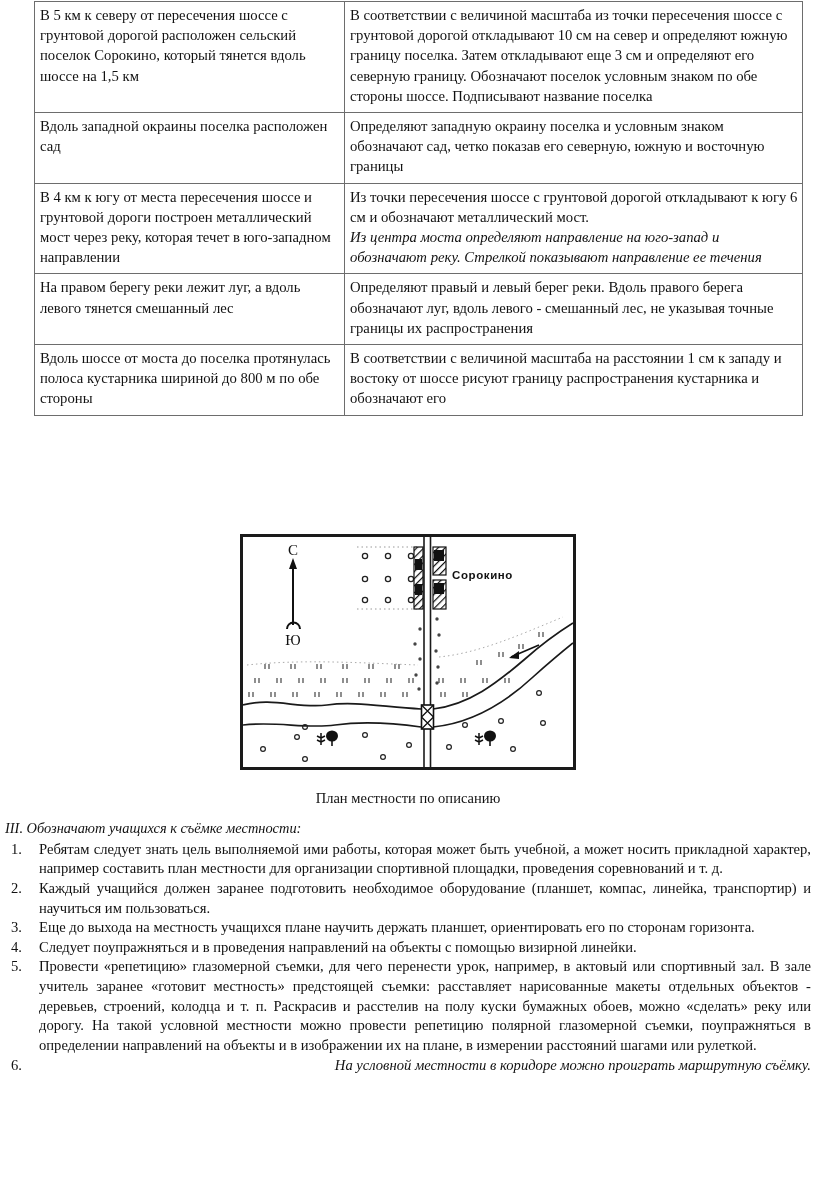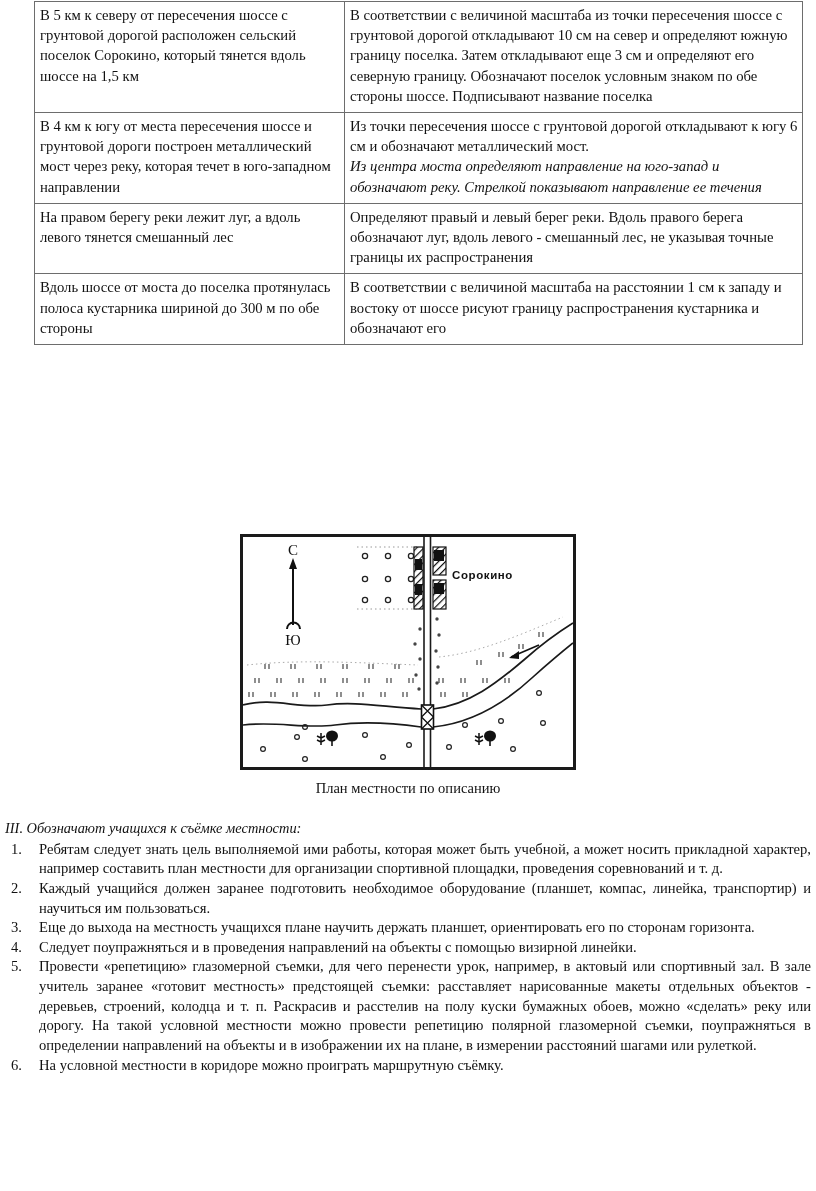--- a/index.html
+++ b/index.html
@@ -55,21 +55,21 @@
     height: 236px;
     box-sizing: border-box;
     border: 3px solid #1a1a1a;
     background: #ffffff;
     overflow: hidden;
   }
   .map-frame svg { display: block; }
   .figure-caption {
     text-align: center;
     font-size: 14.5px;
-    margin-top: 10px;
+    margin-top: 20px;
     font-family: "Liberation Serif", "DejaVu Serif", serif;
   }
 
   
   .section {
     position: absolute;
     left: 5px;
     top: 819px;
     width: 806px;
   }
@@ -93,55 +93,63 @@
     margin-bottom: 0px;
   }
   ol.num-list > li .li-num {
     position: absolute;
     left: 6px;
     top: 0;
     width: 22px;
     text-align: left;
   }
   ol.num-list > li .li-text { display: block; }
-  ol.num-list > li:last-child .li-text { text-align: left; }
+  ol.num-list > li:last-child .li-text { text-align: right; font-style: italic; }
 </style>
 </head>
 <body>
 
 <table class="doc-table">
   <tbody>
     <tr>
       <td class="col-left">
         <p class="cell-p">В 5 км к северу от пересечения шоссе с грунтовой дорогой расположен сельский поселок Сорокино, который тянется вдоль шоссе на 1,5 км</p>
       </td>
       <td class="col-right">
         <p class="cell-p">В соответствии с величиной масштаба из точки пересечения шоссе с грунтовой дорогой откладывают 10 см на север и определяют южную границу поселка. Затем откладывают еще 3 см и определяют его северную границу. Обозначают поселок условным знаком по обе стороны шоссе. Подписывают название поселка</p>
       </td>
     </tr>
     <tr>
       <td class="col-left">
+        <p class="cell-p">Вдоль западной окраины поселка расположен сад</p>
+      </td>
+      <td class="col-right">
+        <p class="cell-p">Определяют западную окраину поселка и условным знаком обозначают сад, четко показав его северную, южную и восточную границы</p>
+      </td>
+    </tr>
+    <tr>
+      <td class="col-left">
         <p class="cell-p">В 4 км к югу от места пересечения шоссе и грунтовой дороги построен металлический мост через реку, которая течет в юго-западном направлении</p>
       </td>
       <td class="col-right">
         <p class="cell-p">Из точки пересечения шоссе с грунтовой дорогой откладывают к югу 6 см и обозначают металлический мост.</p>
         <p class="cell-p">Из центра моста определяют направление на юго-запад и обозначают реку. Стрелкой показывают направление ее течения</p>
       </td>
     </tr>
     <tr>
       <td class="col-left">
         <p class="cell-p">На правом берегу реки лежит луг, а вдоль левого тянется смешанный лес</p>
       </td>
       <td class="col-right">
         <p class="cell-p">Определяют правый и левый берег реки. Вдоль правого берега обозначают луг, вдоль левого - смешанный лес, не указывая точные границы их распространения</p>
       </td>
     </tr>
     <tr>
       <td class="col-left">
-        <p class="cell-p">Вдоль шоссе от моста до поселка протянулась полоса кустарника шириной до 300 м по обе стороны</p>
+        <p class="cell-p">Вдоль шоссе от моста до поселка протянулась полоса кустарника шириной до 800 м по обе стороны</p>
       </td>
       <td class="col-right">
         <p class="cell-p">В соответствии с величиной масштаба на расстоянии 1 см к западу и востоку от шоссе рисуют границу распространения кустарника и обозначают его</p>
       </td>
     </tr>
   </tbody>
 </table>
 
 <div class="figure">
   <div class="map-wrap">

